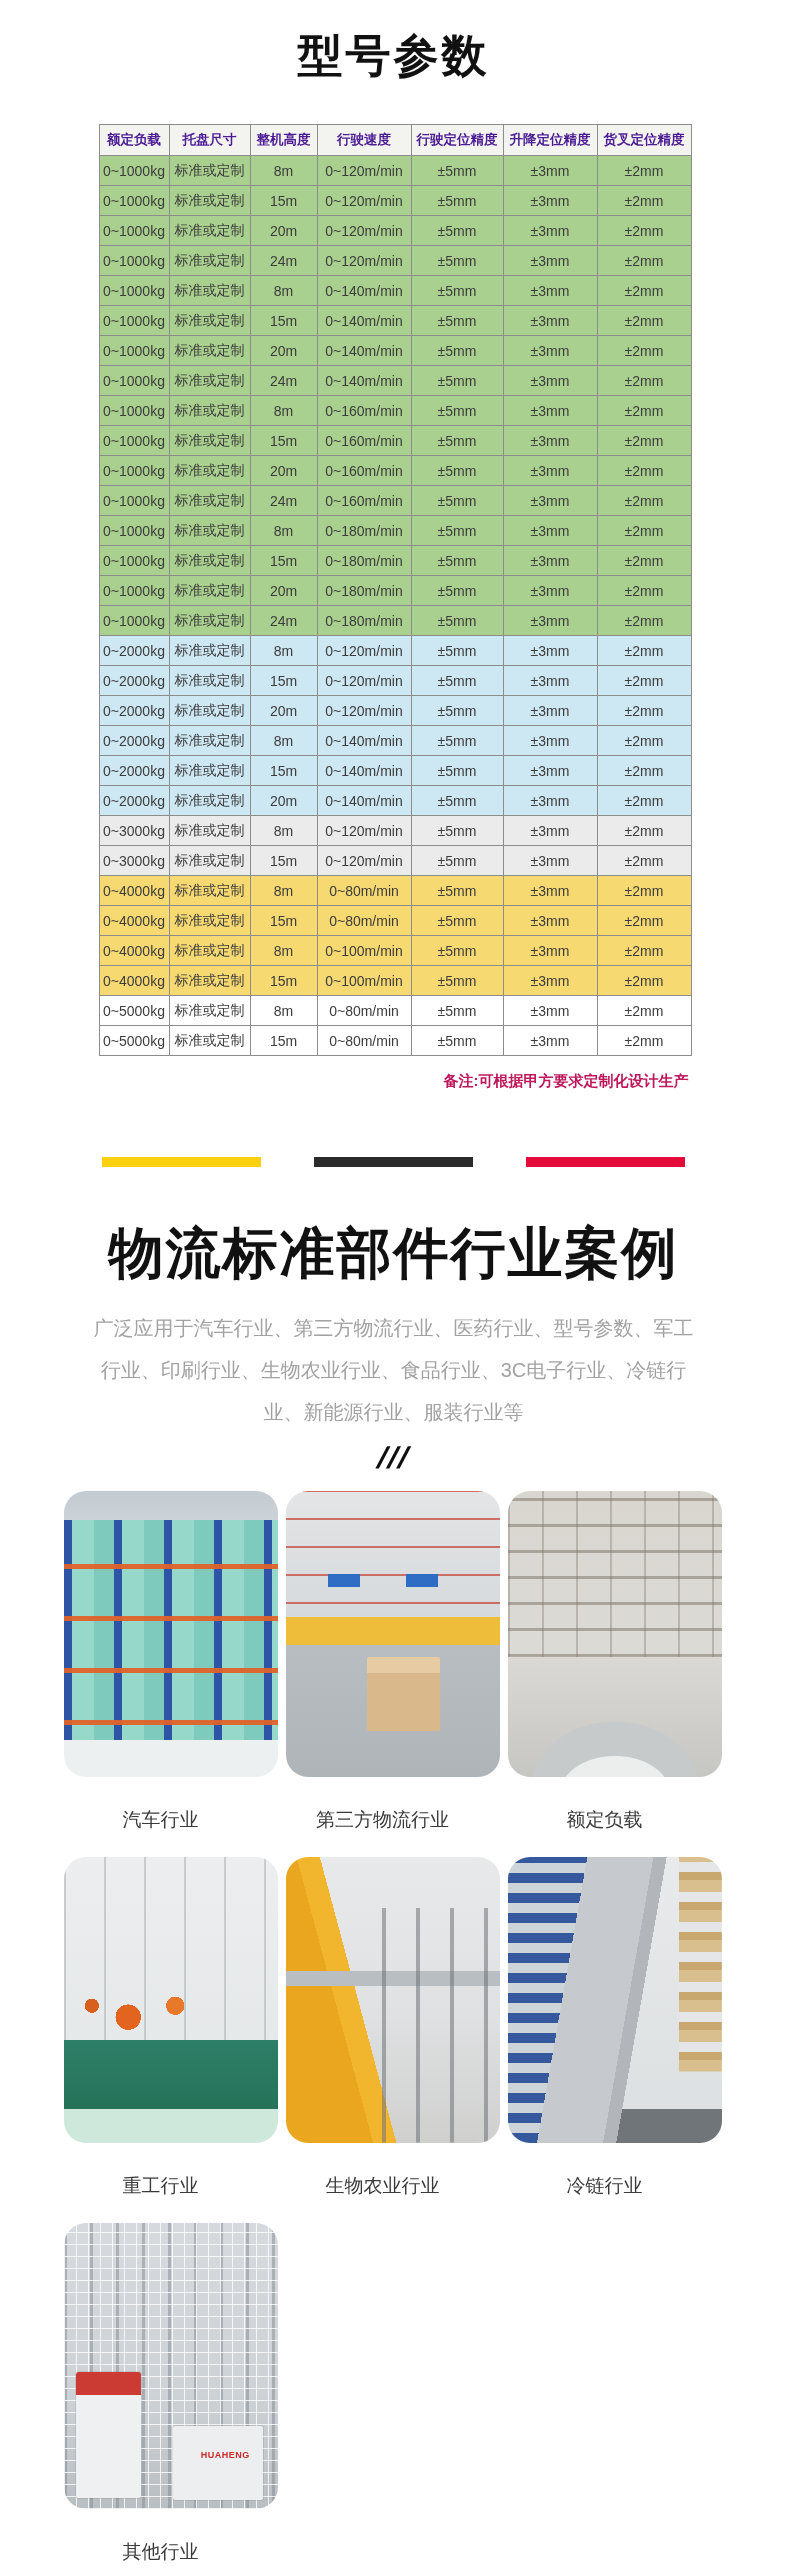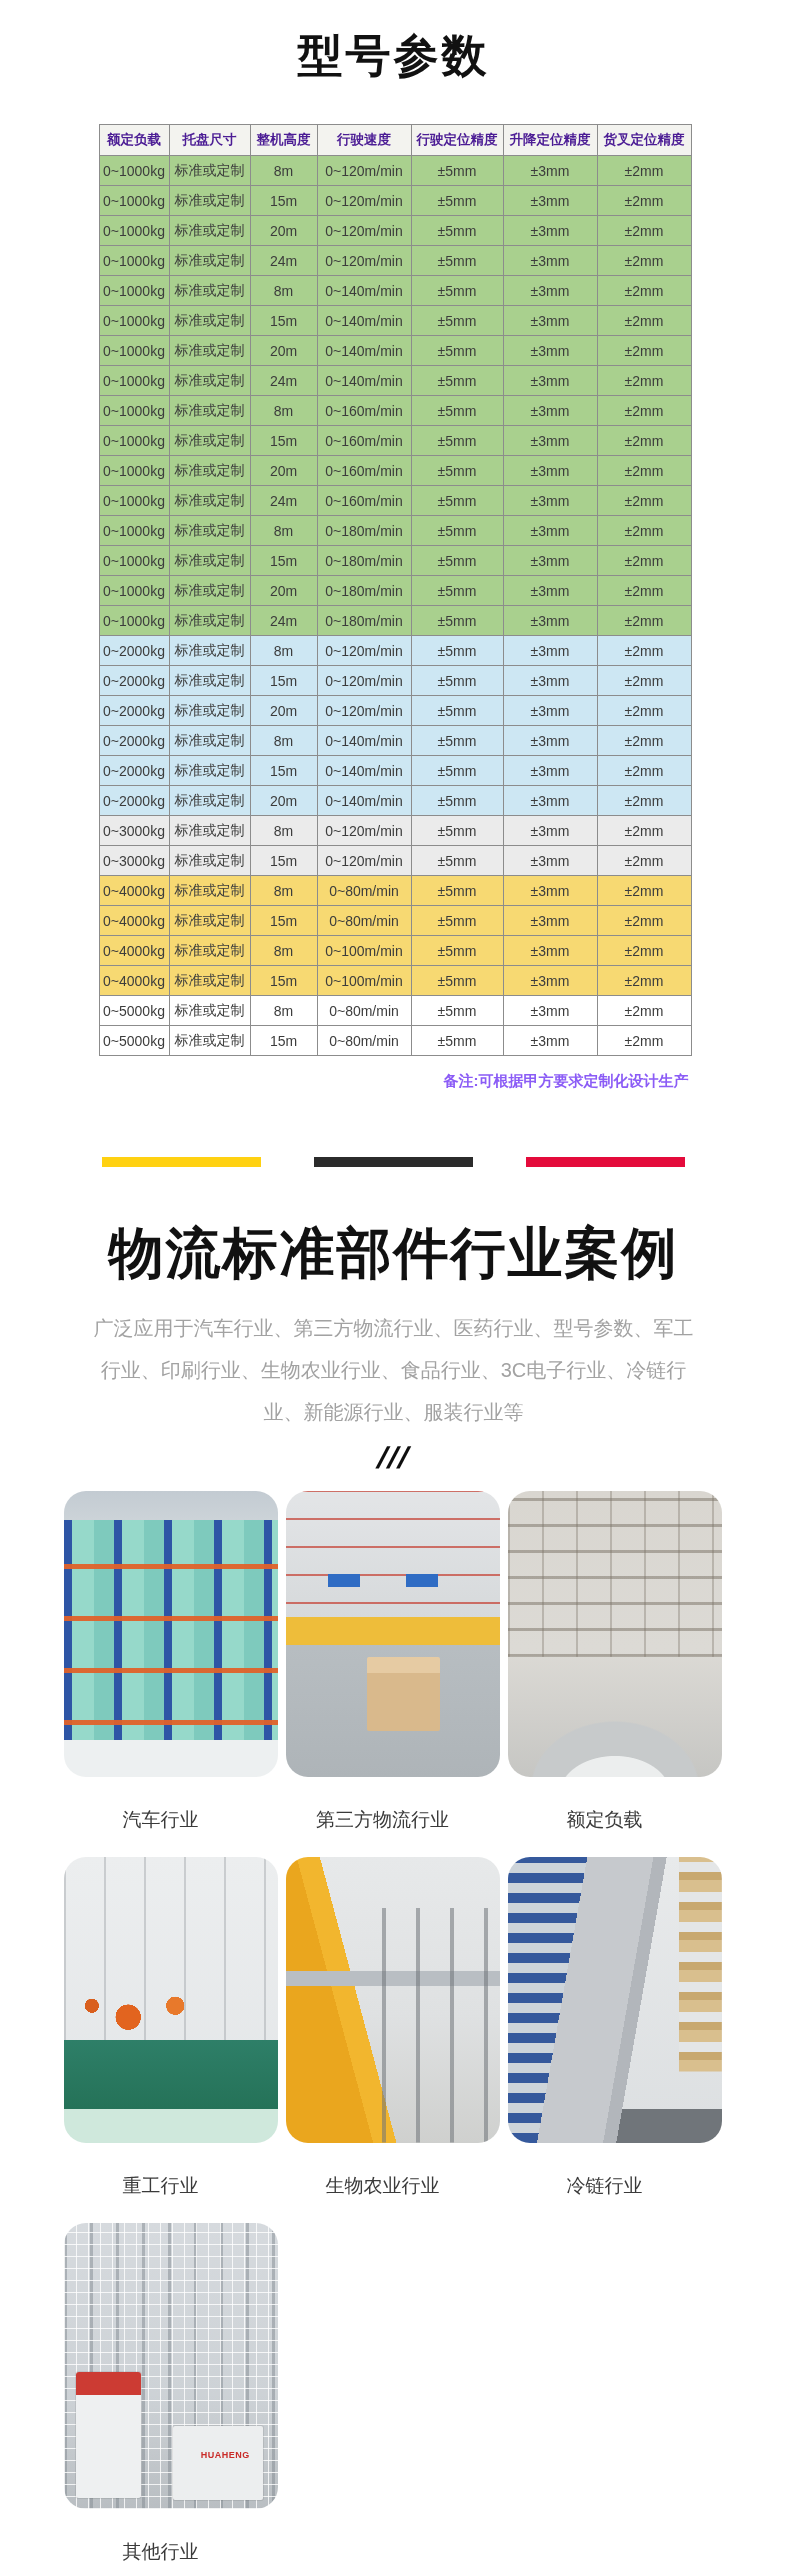--- a/index.html
+++ b/index.html
@@ -41,21 +41,21 @@
     padding:0 1px;
     overflow:hidden;
     white-space:nowrap;
   }
   .note{
     width:590px;
     margin:16px auto 0;
     text-align:right;
     font-size:15px;
     font-weight:600;
-    color:#8b5cf6;
+    color:#be185d;
   }
   
   .bars{
     width:583px;
     margin:66px auto 0;
     display:flex;
     justify-content:space-between;
   }
   .bar{width:159px;height:10px;}
   

